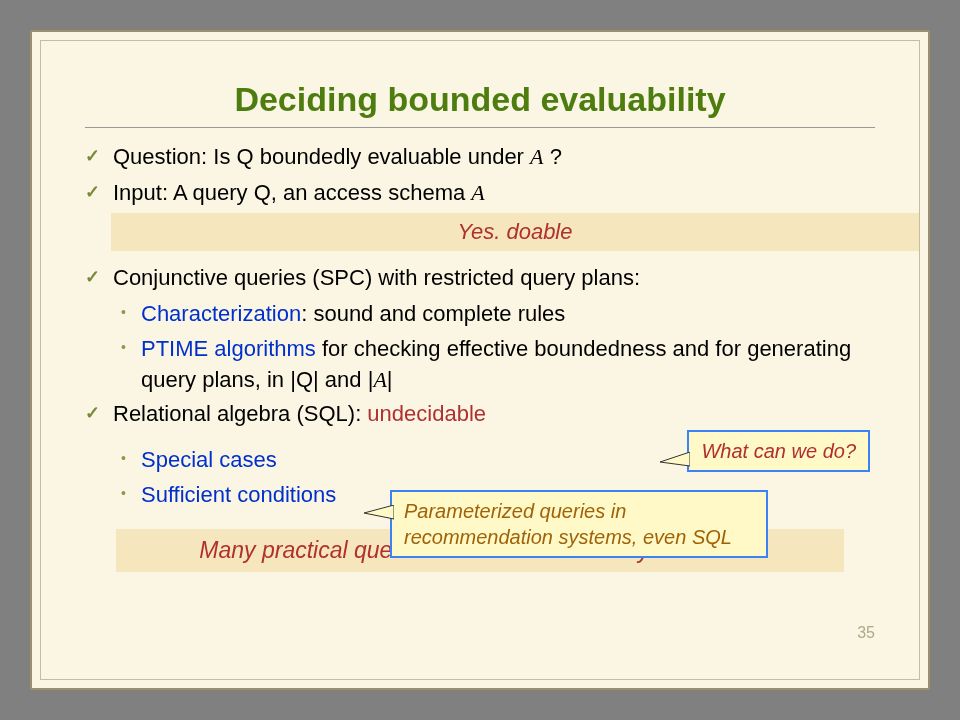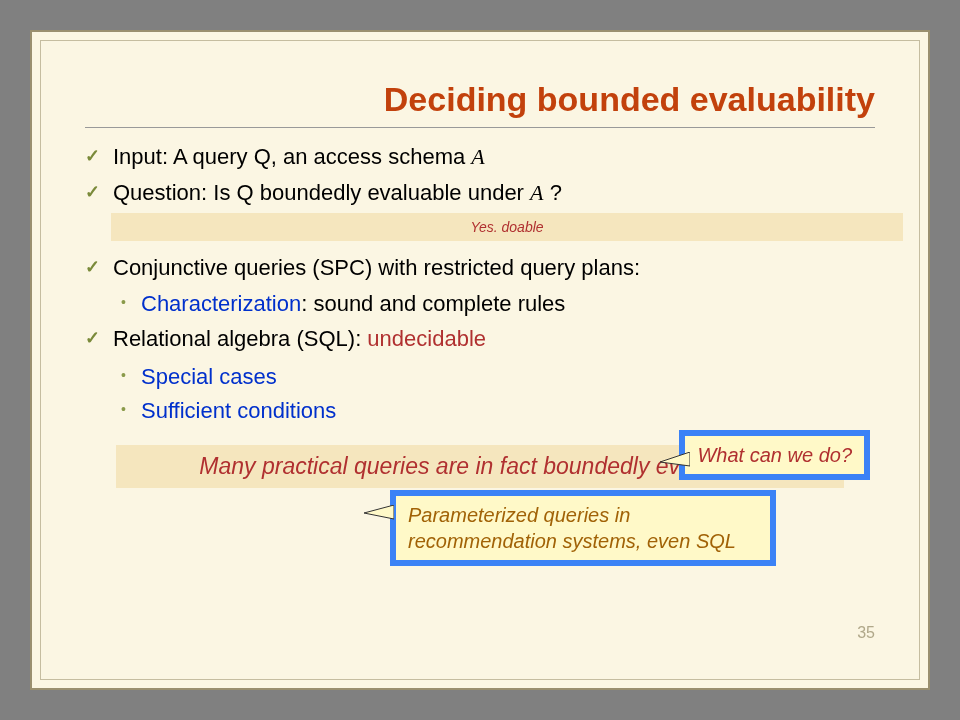--- a/index.html
+++ b/index.html
@@ -1,56 +1,59 @@
 <!DOCTYPE html>
 <html><head>
 <meta charset="utf-8">
 <style>
 body{margin:0;padding:0;width:960px;height:720px;background:#808080;font-family:Arial,sans-serif;overflow:hidden}
 .slide{position:absolute;left:30px;top:30px;width:900px;height:660px;background:#FBF6E3;box-shadow:inset 0 0 0 2px #9a8f6f,inset 0 0 0 10px #FBF6E3,inset 0 0 0 11px #c5bda0;box-sizing:border-box;padding:40px 55px}
-.title{font-size:34px;font-weight:bold;color:#c2410c;text-align:right;margin:10px 0 8px}
+.title{font-size:34px;font-weight:bold;color:#4d7c0f;text-align:center;margin:10px 0 8px}
 .hr{border:none;border-top:1px solid #999;margin:6px 0 14px}
 .item{position:relative;padding-left:28px;margin:6px 0;font-size:22px;color:#000;line-height:1.35}
 .check::before{content:"✓";position:absolute;left:0;top:2px;color:#7a8a3a;font-size:18px;font-weight:bold}
 .sub{position:relative;padding-left:56px;margin:4px 0;font-size:22px;color:#000;line-height:1.4}
 .dot::before{content:"•";position:absolute;left:36px;top:4px;color:#8a9a4a;font-size:14px}
-.yellowbox{background:#F5E6BE;padding:6px 16px;margin:6px 0 12px 26px;width:760px;text-align:center;font-style:italic;color:#b03030;font-size:14px}
+.yellowbox{background:#F5E6BE;padding:6px 24px;margin:6px 0 12px 26px;width:760px;text-align:center;font-style:italic;color:#b03030;font-size:22px}
 .red{color:#b03030;font-style:italic}
 .blue{color:#0030cc}
-.callout{position:absolute;background:#FFF9C8;border:6px solid #3b82f6;font-size:20px;padding:6px 12px;line-height:1.3}
+.callout{position:absolute;background:#FFF9C8;border:2px solid #3b82f6;font-size:20px;padding:6px 12px;line-height:1.3}
 .callout.red-i{color:#b03030;font-style:italic}
 .bottom-box{background:#F5E6BE;padding:8px 14px;margin:18px auto 0;width:700px;text-align:center;font-style:italic;color:#b03030;font-size:23px}
 .pagenum{position:absolute;right:55px;bottom:48px;color:#b0a88a;font-size:16px}
 .script-a{font-family:'Comic Sans MS',cursive;font-style:italic}
 </style>
 </head>
 <body>
 
 <div class="slide">
   <div class="title">Deciding bounded evaluability</div>
   <hr class="hr">
 
   <div class="item check">
-    <span>Input: A query Q, an access schema </span><span class="script-a">A</span>
+    <span>Question:  Is Q boundedly evaluable under </span><span class="script-a">A</span><span> ?</span>
   </div>
   <div class="item check">
-    <span>Question:  Is Q boundedly evaluable under </span><span class="script-a">A</span><span> ?</span>
+    <span>Input: A query Q, an access schema </span><span class="script-a">A</span>
   </div>
 
   <div class="yellowbox">Yes. doable</div>
 
   <div class="item check">Conjunctive queries (SPC) with restricted query plans:</div>
   <div class="sub dot">
     <span class="blue">Characterization</span><span>: sound and complete rules</span>
   </div>
+  <div class="sub dot">
+    <span class="blue">PTIME algorithms</span><span> for checking effective boundedness and for generating query plans, in |Q| and |</span><span class="script-a">A</span><span>|</span>
+  </div>
 
   <div class="item check" style="margin-top:4px">
     <span>Relational algebra (SQL): </span><span class="red" style="font-style:normal">undecidable</span>
   </div>
-  <div class="sub dot" style="margin-top:8px">
+  <div class="sub dot" style="margin-top:16px">
     <span class="blue">Special cases</span>
   </div>
   <div class="sub dot">
     <span class="blue">Sufficient conditions</span>
   </div>
 
   <div class="callout red-i" style="right:60px;top:400px">
     <span>What can we do?</span>
   </div>
   <svg style="position:absolute;right:240px;top:422px" width="30" height="20">

